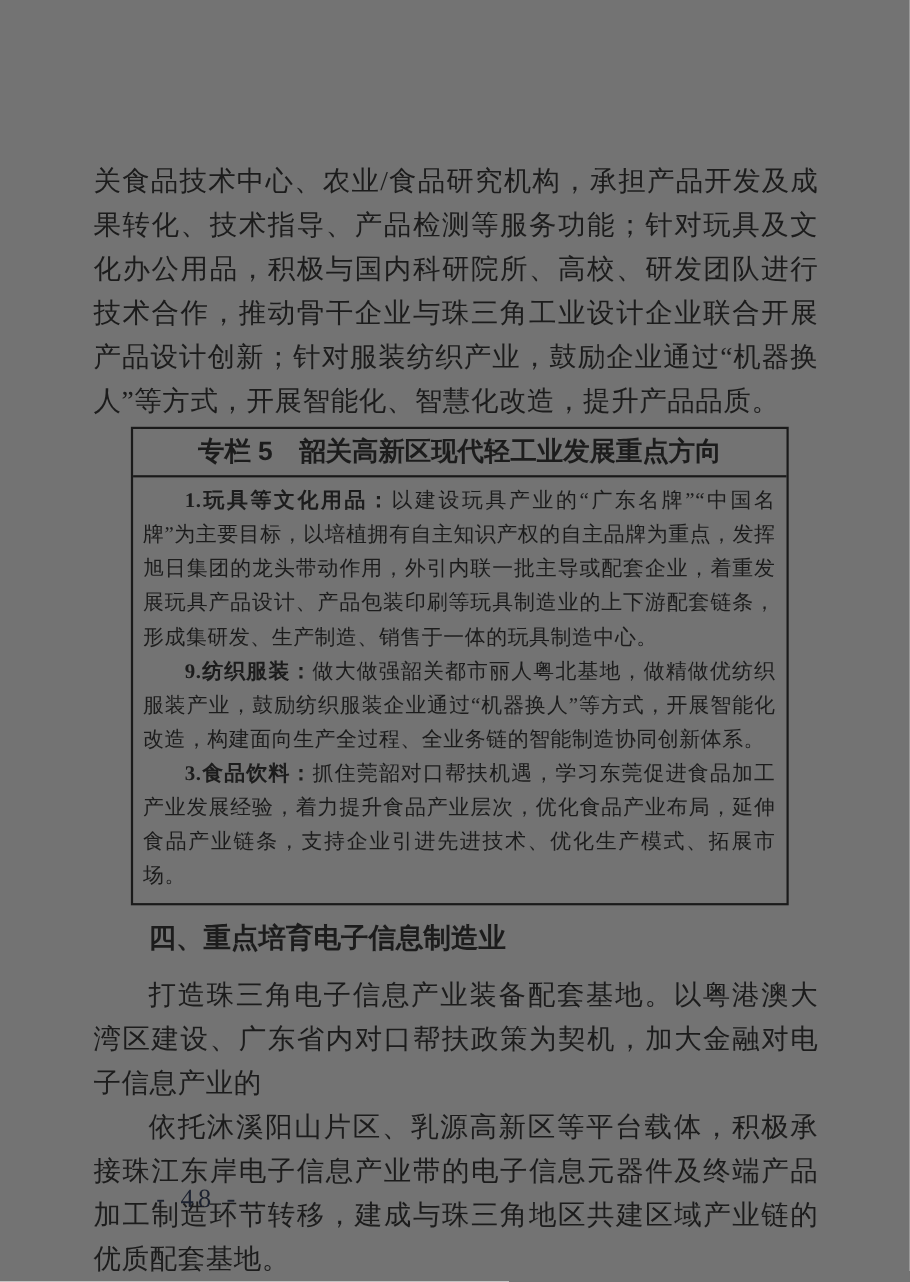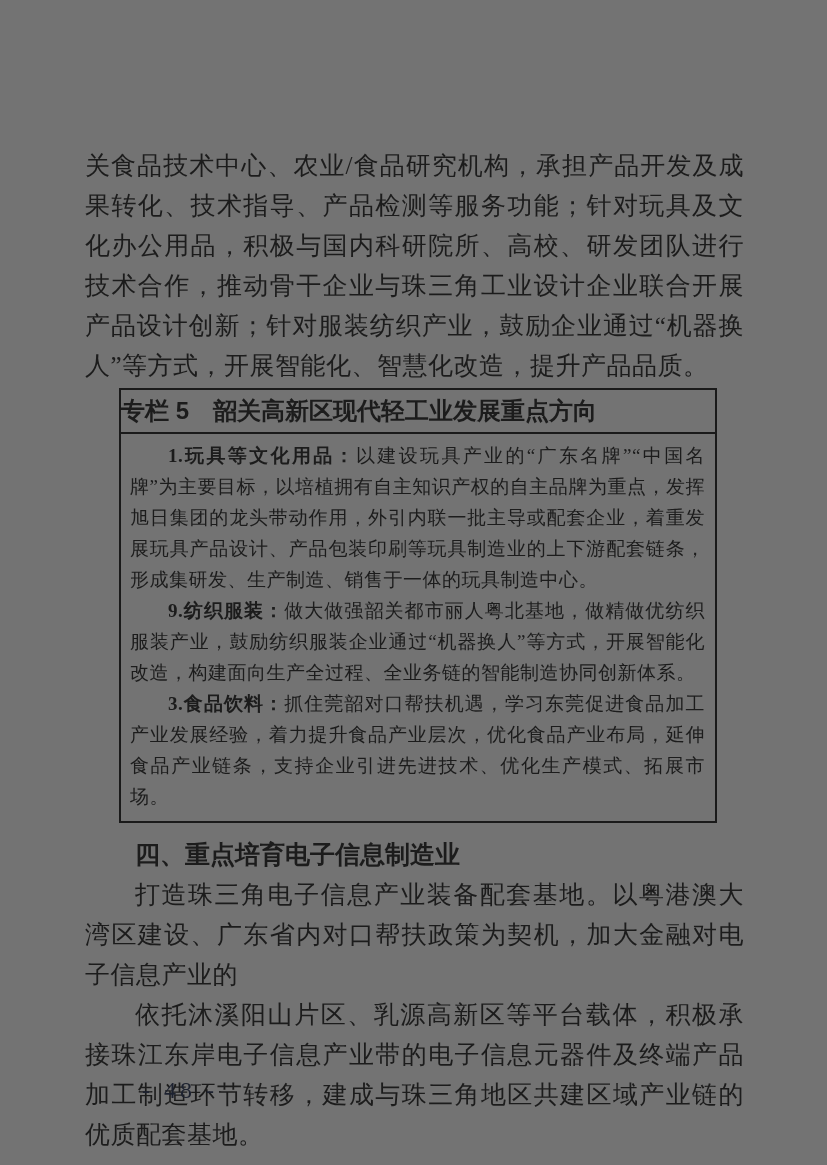--- a/index.html
+++ b/index.html
@@ -38,42 +38,42 @@
     box-sizing: border-box;
     margin: 2px 0 0 34px;
     width: 598px;
     border: 2px solid #1a1a1a;
   }
   .column-box-title {
     font-family: "Liberation Sans", "DejaVu Sans", sans-serif;
     font-weight: bold;
     font-size: 24px;
     line-height: 42px;
-    text-align: left;
+    text-align: center;
     border-bottom: 2px solid #1a1a1a;
     white-space: nowrap;
   }
   .column-box-body {
     padding: 6px 10px 9px 9px;
   }
   .column-box-body p {
     margin: 0;
     font-size: 19px;
     line-height: 31px;
     text-align: justify;
     text-indent: 2em;
     letter-spacing: 0.5px;
   }
   .column-box-body p b {
     font-weight: bold;
   }
   
   .section-heading {
-    margin: 12px 0 0 0;
-    font-family: Liberation Serif, serif;
+    margin: 12px 0 11px 0;
+    font-family: Liberation Mono, monospace;
     font-weight: bold;
     font-size: 25px;
     line-height: 40px;
     text-indent: 2em;
   }
   
   .page-number {
     position: absolute;
     left: 142px;
     top: 1064px;

